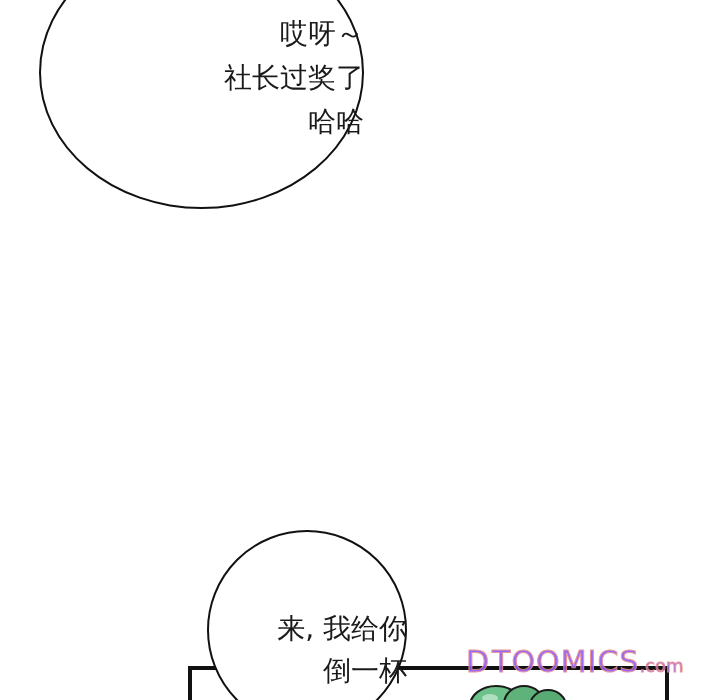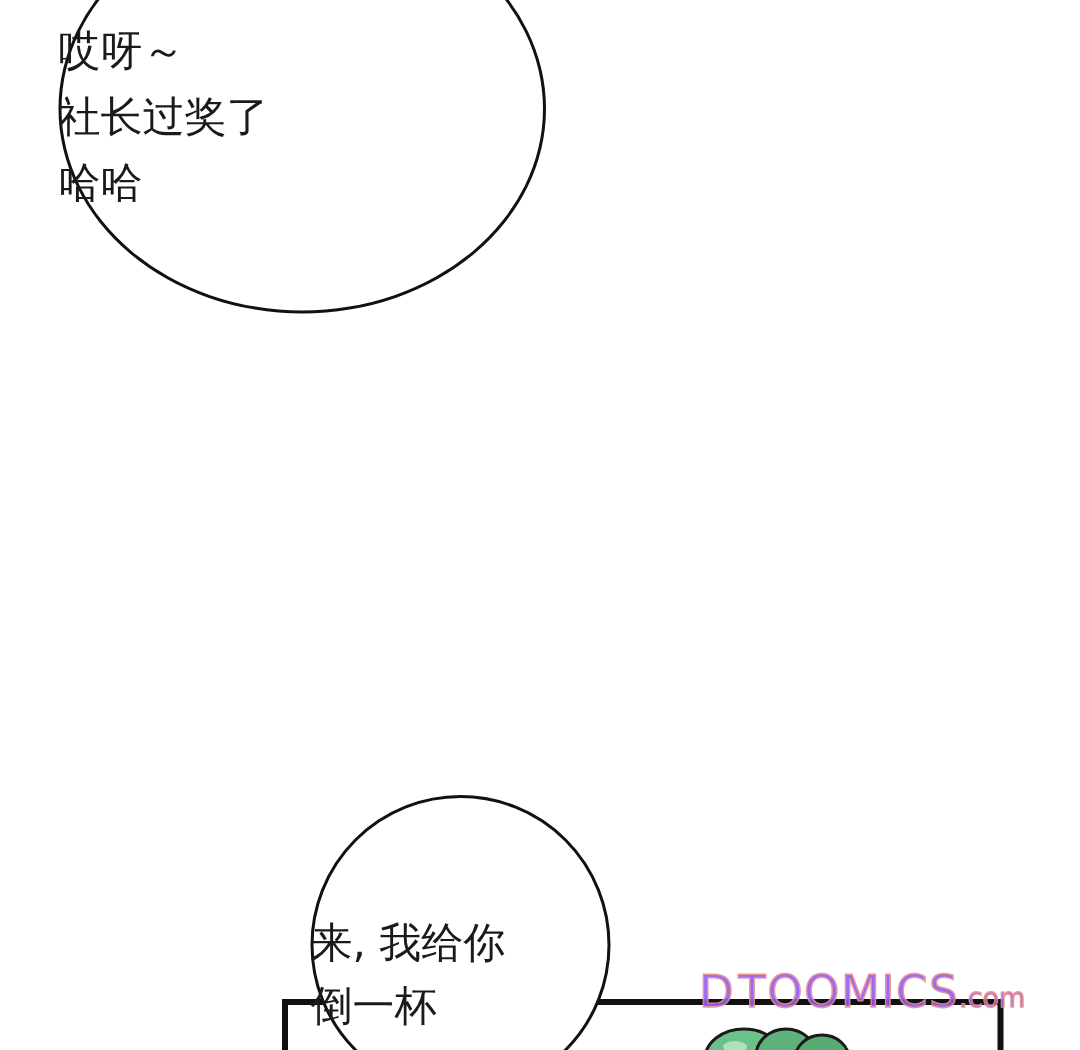--- a/index.html
+++ b/index.html
@@ -12,21 +12,21 @@
       position: absolute;
       border: 2px solid #111;
       border-radius: 50%;
       background: #fff;
       box-sizing: border-box;
       z-index: 3;
     }
     .bubble-text {
       position: absolute;
       left: 0; right: 0;
-      text-align: left;
+      text-align: right;
       color: #1a1a1a;
       font-size: 28px;
       line-height: 44px;
       z-index: 4;
       white-space: pre-line;
     }
     #bubble1 { left: 39px; top: -64px; width: 325px; height: 273px; }
     #bubble1-text { top: 12px; left: 39px; width: 325px; }
     #bubble2 { left: 207px; top: 530px; width: 200px; height: 200px; border-radius: 50%; }
     #bubble2-text { top: 608px; left: 207px; width: 200px; line-height: 42px; }

